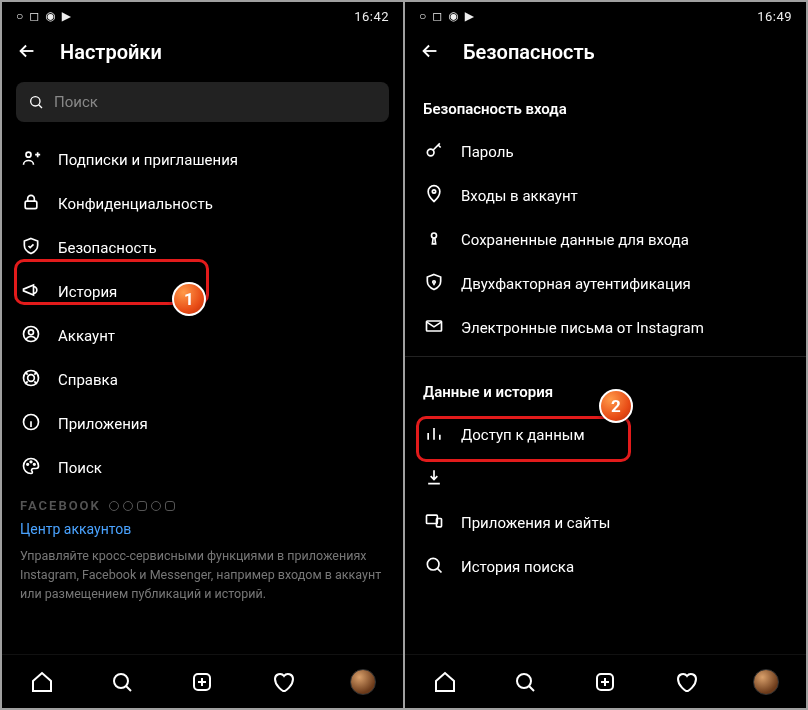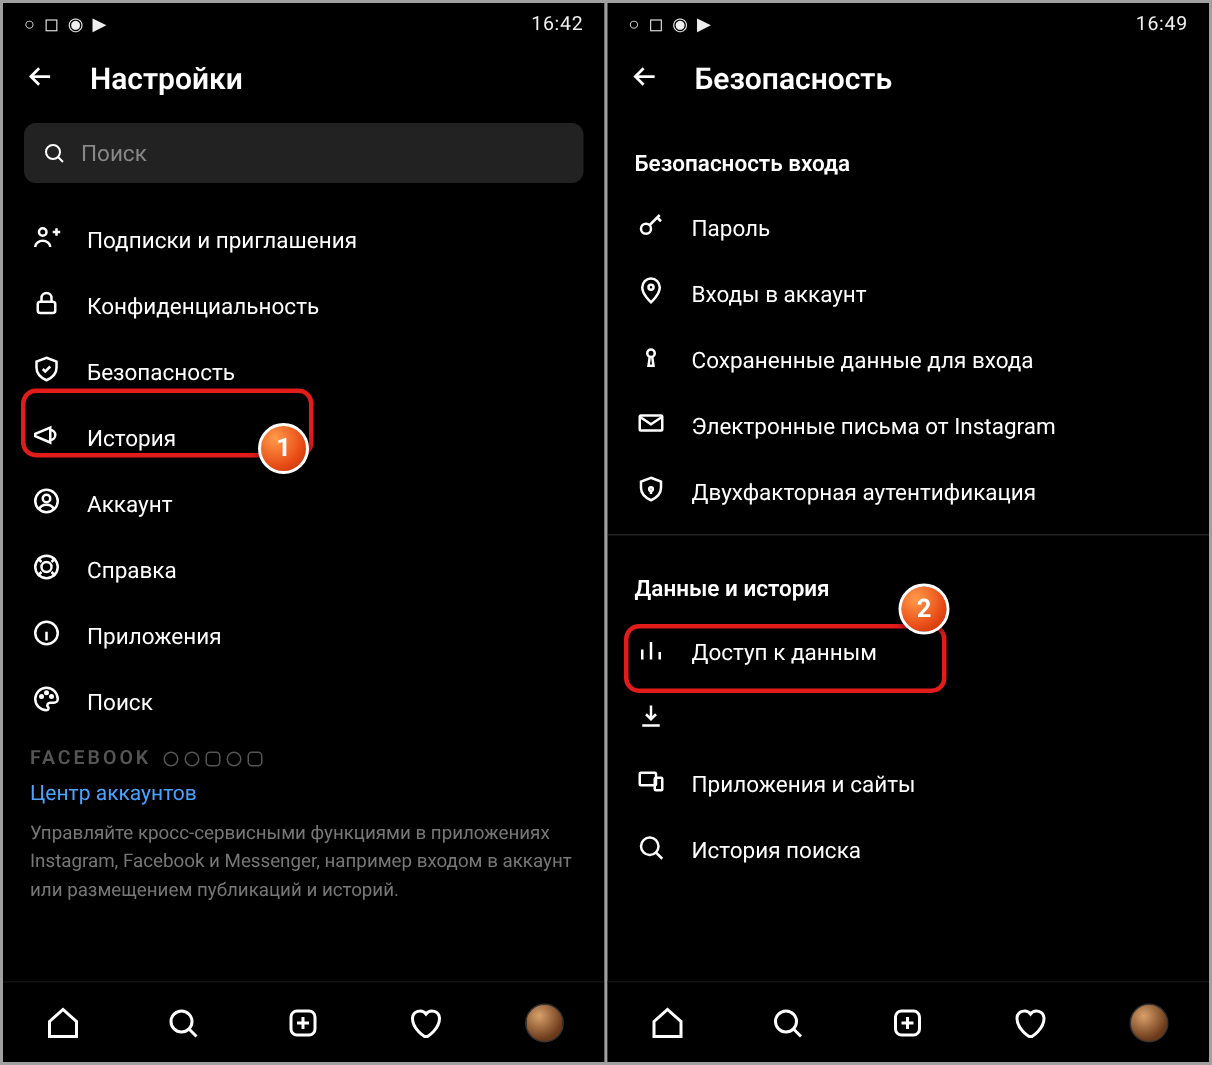--- a/index.html
+++ b/index.html
@@ -324,36 +324,36 @@
           <svg width="20" height="20" viewBox="0 0 24 24" fill="none" stroke-width="2">
             <circle cx="12" cy="9" r="3"></circle>
             <path d="M11 12l-1 7h4l-1-7"></path>
           </svg>
         </span>
       <span>Сохраненные данные для входа</span>
     </div>
     <div class="menu-item">
       <span class="micon">
           <svg width="20" height="20" viewBox="0 0 24 24" fill="none" stroke-width="2">
-            <rect x="3" y="6" width="18" height="12" rx="1"></rect>
-            <path d="M3 7l9 6 9-6"></path>
-          </svg>
-        </span>
-      <span>Электронные письма от Instagram</span>
-    </div>
-    <div class="menu-item">
-      <span class="micon">
-          <svg width="20" height="20" viewBox="0 0 24 24" fill="none" stroke-width="2">
             <path d="M12 3l8 3v5c0 5-3.5 8-8 10-4.5-2-8-5-8-10V6l8-3z"></path>
             <circle cx="12" cy="12" r="1.5"></circle>
             <path d="M12 13.5V16"></path>
           </svg>
         </span>
       <span>Двухфакторная аутентификация</span>
     </div>
+    <div class="menu-item">
+      <span class="micon">
+          <svg width="20" height="20" viewBox="0 0 24 24" fill="none" stroke-width="2">
+            <rect x="3" y="6" width="18" height="12" rx="1"></rect>
+            <path d="M3 7l9 6 9-6"></path>
+          </svg>
+        </span>
+      <span>Электронные письма от Instagram</span>
+    </div>
     <div class="divider"></div>
     <div class="section-title">Данные и история</div>
     <div class="menu-item">
       <span class="micon">
           <svg width="20" height="20" viewBox="0 0 24 24" fill="none" stroke-width="2">
             <path d="M5 20V12M12 20V6M19 20V14"></path>
           </svg>
         </span>
       <span>Доступ к данным</span>
     </div>

